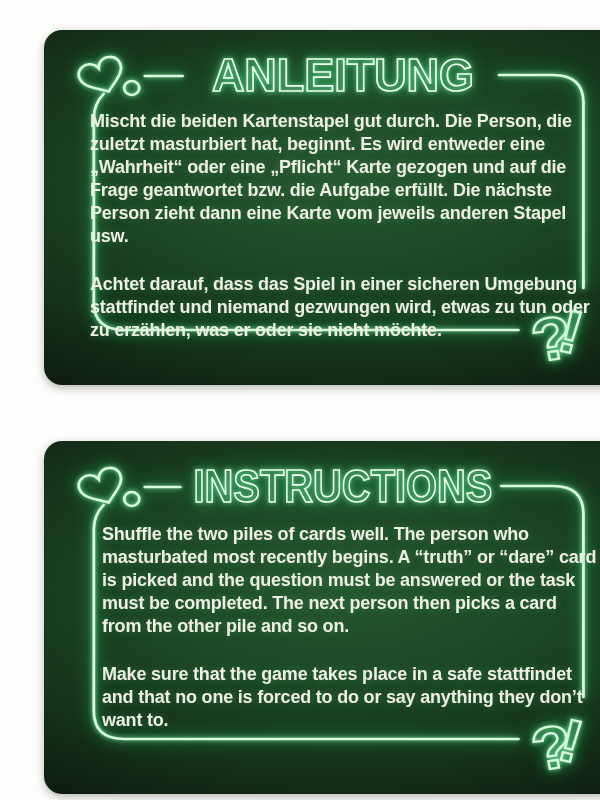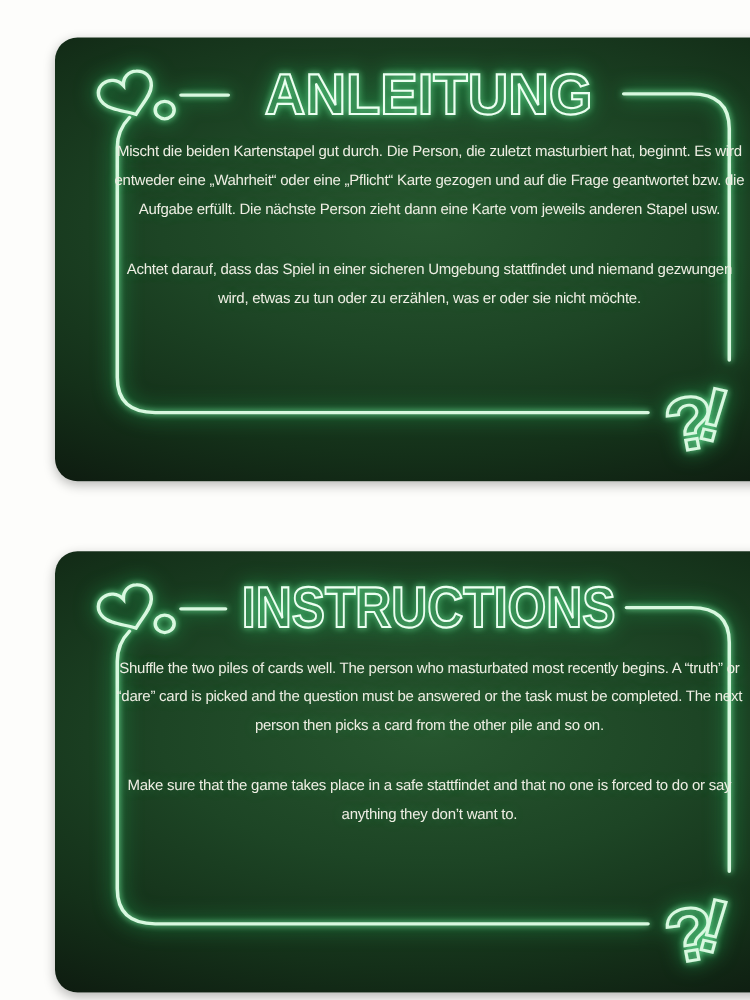--- a/index.html
+++ b/index.html
@@ -10,22 +10,22 @@
         background:radial-gradient(120% 95% at 50% 42%, #27562f 0%, #1d4525 30%, #143019 55%, #0c150d 80%, #080c08 100%);margin-left:20px;}
   #card-german{top:30px;height:355px;}
   #card-english{top:441px;height:353px;}
   .neon-svg{position:absolute;left:0;top:0;width:100%;height:100%;
         filter:drop-shadow(0 0 2.5px rgba(130,255,175,.95)) drop-shadow(0 0 8px rgba(35,190,95,.8));}
   .neon-svg path,.neon-svg circle,.neon-svg line{fill:none;stroke:#d9f8e0;stroke-width:2.6;stroke-linecap:round;}
   .neon-title{fill:none;stroke:#ecfff1;stroke-width:1.7;
         font-family:"Liberation Sans", sans-serif;font-weight:bold;font-size:46px;}
   .neon-glyph{fill:none;stroke:#d9f8e0;stroke-width:2.3;
         font-family:"Liberation Sans", sans-serif;font-weight:bold;font-size:60px;}
-  .card-body{position:absolute;left:46px;right:46px;top:80px;text-align:center;
-        color:#efeee4;font-weight:normal;font-size:12px;line-height:23px;letter-spacing:-0.2px;
+  .card-body{position:absolute;left:46px;right:46px;top:80px;text-align:left;
+        color:#efeee4;font-weight:bold;font-size:18px;line-height:23px;letter-spacing:-0.2px;
         text-shadow:0 0 10px rgba(90,225,135,.3);}
   .card-body p{margin:0 0 25px 0;}
 </style>
 </head>
 <body>
 
 <div id="stage">
 
   <div class="card" id="card-german">
     <svg class="neon-svg" viewBox="0 0 553 355" preserveAspectRatio="none">
@@ -63,19 +63,19 @@
       <circle cx="81" cy="58" r="7"></circle>
       <path d="M 93 46 L 126 46"></path>
       <path d="M 55 64 Q 46 74 46 88 L 46 270 Q 46 298 74 298 L 438 298"></path>
       <path d="M 422 45 L 470 45 Q 498 45 498 73 L 498 256"></path>
       <text class="neon-title" x="276" y="61" text-anchor="middle" textLength="276" lengthAdjust="spacingAndGlyphs">INSTRUCTIONS</text>
       <g>
         <text class="neon-glyph" x="450" y="328" transform="rotate(-10 465 303)">?</text>
         <text class="neon-glyph" x="478" y="320" transform="rotate(14 485 293)">!</text>
       </g>
     </svg>
-    <div class="card-body" style="top:82px;">
+    <div class="card-body" style="top:82px;padding-left:12px;">
       <p>Shuffle the two piles of cards well. The person who masturbated most recently begins. A “truth” or “dare” card is picked and the question must be answered or the task must be completed. The next person then picks a card from the other pile and so on.</p>
       <p>Make sure that the game takes place in a safe stattfindet and that no one is forced to do or say anything they don’t want to.</p>
     </div>
   </div>
 
 </div>
 
 </body></html>

